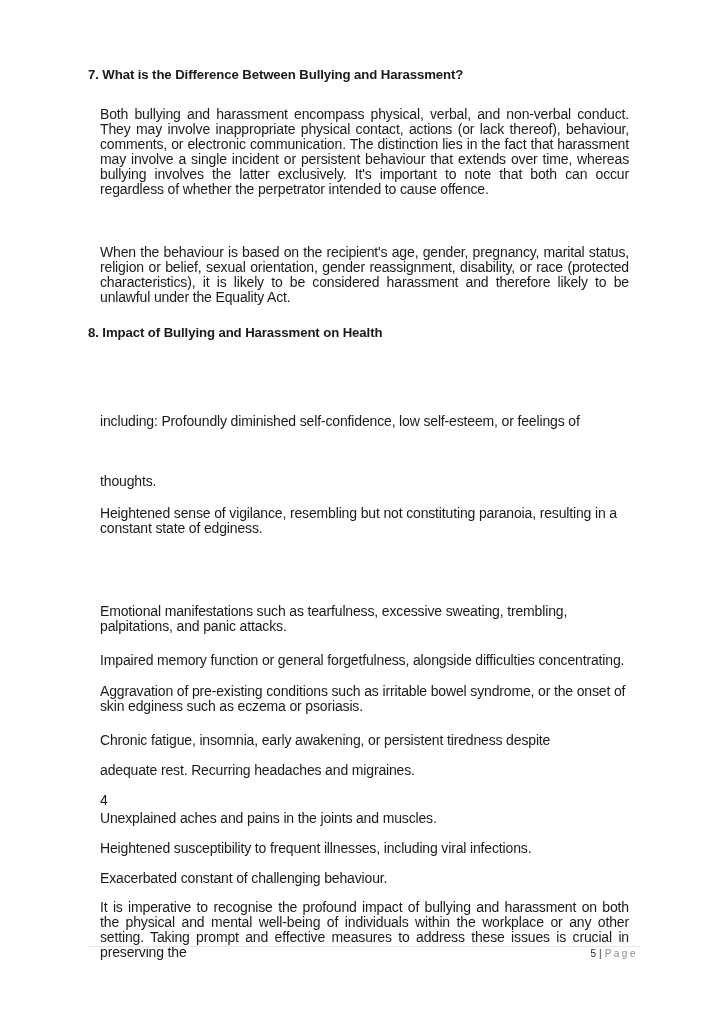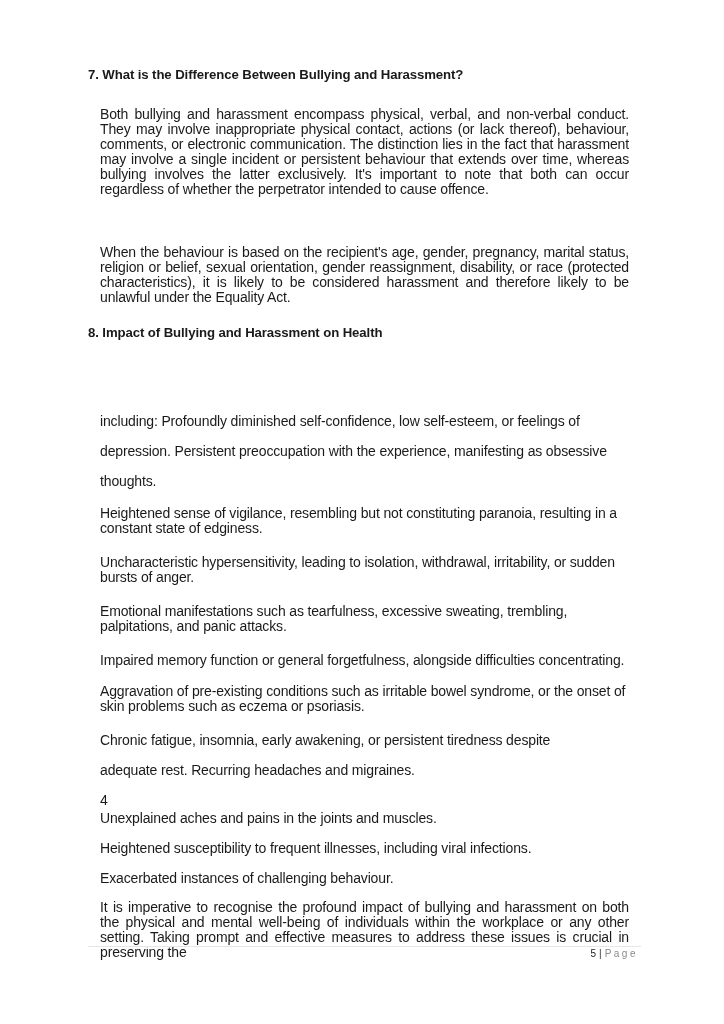--- a/index.html
+++ b/index.html
@@ -29,62 +29,56 @@
   <div class="abs" style="top:233px;">
     <p class="p j">When the behaviour is based on the recipient's age, gender, pregnancy, marital status, religion or   belief, sexual orientation, gender reassignment, disability, or race (protected characteristics), it is likely  to be considered harassment and therefore likely to be unlawful under the Equality Act.</p>
   </div>
 
   <div class="abs" style="top:324px;">
     <p class="h">8. Impact of Bullying and Harassment on Health</p>
   </div>
   <div class="abs" style="top:402px;">
     <p class="p">including: Profoundly diminished self-confidence, low self-esteem, or feelings of</p>
   </div>
-  <div class="abs" style="top:432px;">
-    <p class="p">depression. Persistent preoccupation with the experience, manifesting as obsessive</p>
-  </div>
   <div class="abs" style="top:494px;">
     <p class="p">Heightened sense of vigilance, resembling but not constituting paranoia, resulting in a constant state  of edginess.</p>
   </div>
 
   <div class="abs" style="top:462px;">
     <p class="p">thoughts.</p>
-  </div>
-  <div class="abs" style="top:543px;">
-    <p class="p">Uncharacteristic hypersensitivity, leading to isolation, withdrawal, irritability, or sudden bursts of  anger.</p>
   </div>
   <div class="abs" style="top:592px;">
     <p class="p">Emotional manifestations such as tearfulness, excessive sweating, trembling, palpitations, and panic  attacks.</p>
   </div>
   <div class="abs" style="top:641px;">
     <p class="p">Impaired memory function or general forgetfulness, alongside difficulties concentrating.</p>
   </div>
   <div class="abs" style="top:672px;">
-    <p class="p">Aggravation of pre-existing conditions such as irritable bowel syndrome, or the onset of skin problems  such as eczema or psoriasis.</p>
+    <p class="p">Aggravation of pre-existing conditions such as irritable bowel syndrome, or the onset of skin edginess  such as eczema or psoriasis.</p>
   </div>
 
   <div class="abs" style="top:751px;">
     <p class="p">adequate rest. Recurring headaches and migraines.</p>
   </div>
   <div class="abs" style="top:721px;">
     <p class="p">Chronic fatigue, insomnia, early awakening, or persistent tiredness despite</p>
   </div>
 
   <div class="abs" style="top:781px;">
     <p class="p">4</p>
   </div>
 
   <div class="abs" style="top:799px;">
     <p class="p">Unexplained aches and pains in the joints and muscles.</p>
   </div>
   <div class="abs" style="top:829px;">
     <p class="p">Heightened susceptibility to frequent illnesses, including viral infections.</p>
   </div>
   <div class="abs" style="top:859px;">
-    <p class="p">Exacerbated instances of challenging behaviour.</p>
+    <p class="p">Exacerbated constant of challenging behaviour.</p>
   </div>
 
   <div class="abs" style="top:888px;">
     <p class="p j">It is imperative to recognise the profound impact of bullying and harassment on both the physical and   mental well-being of individuals within the workplace or any other setting. Taking prompt and effective  measures to address these issues is crucial in preserving the</p>
   </div>
 
   <div class="footer-rule"></div>
   <div class="page-num">
     <span>5</span><span class="sep">|</span><span class="word">Page</span>
   </div>

